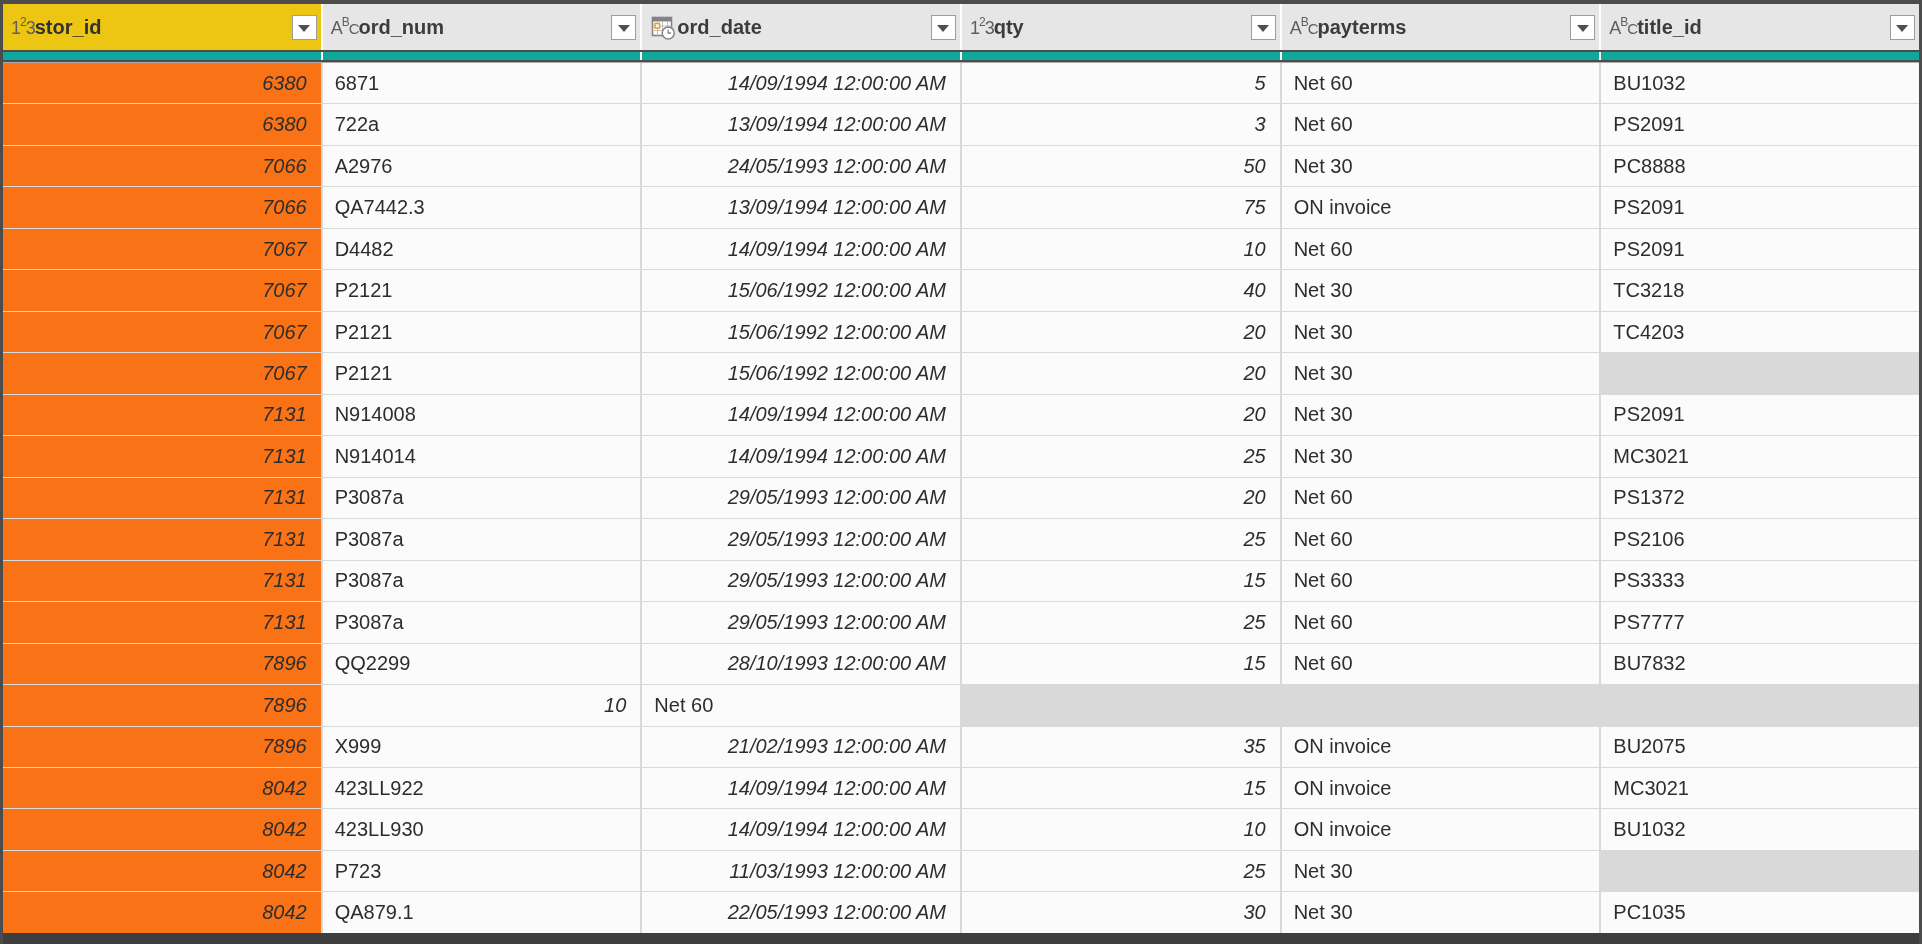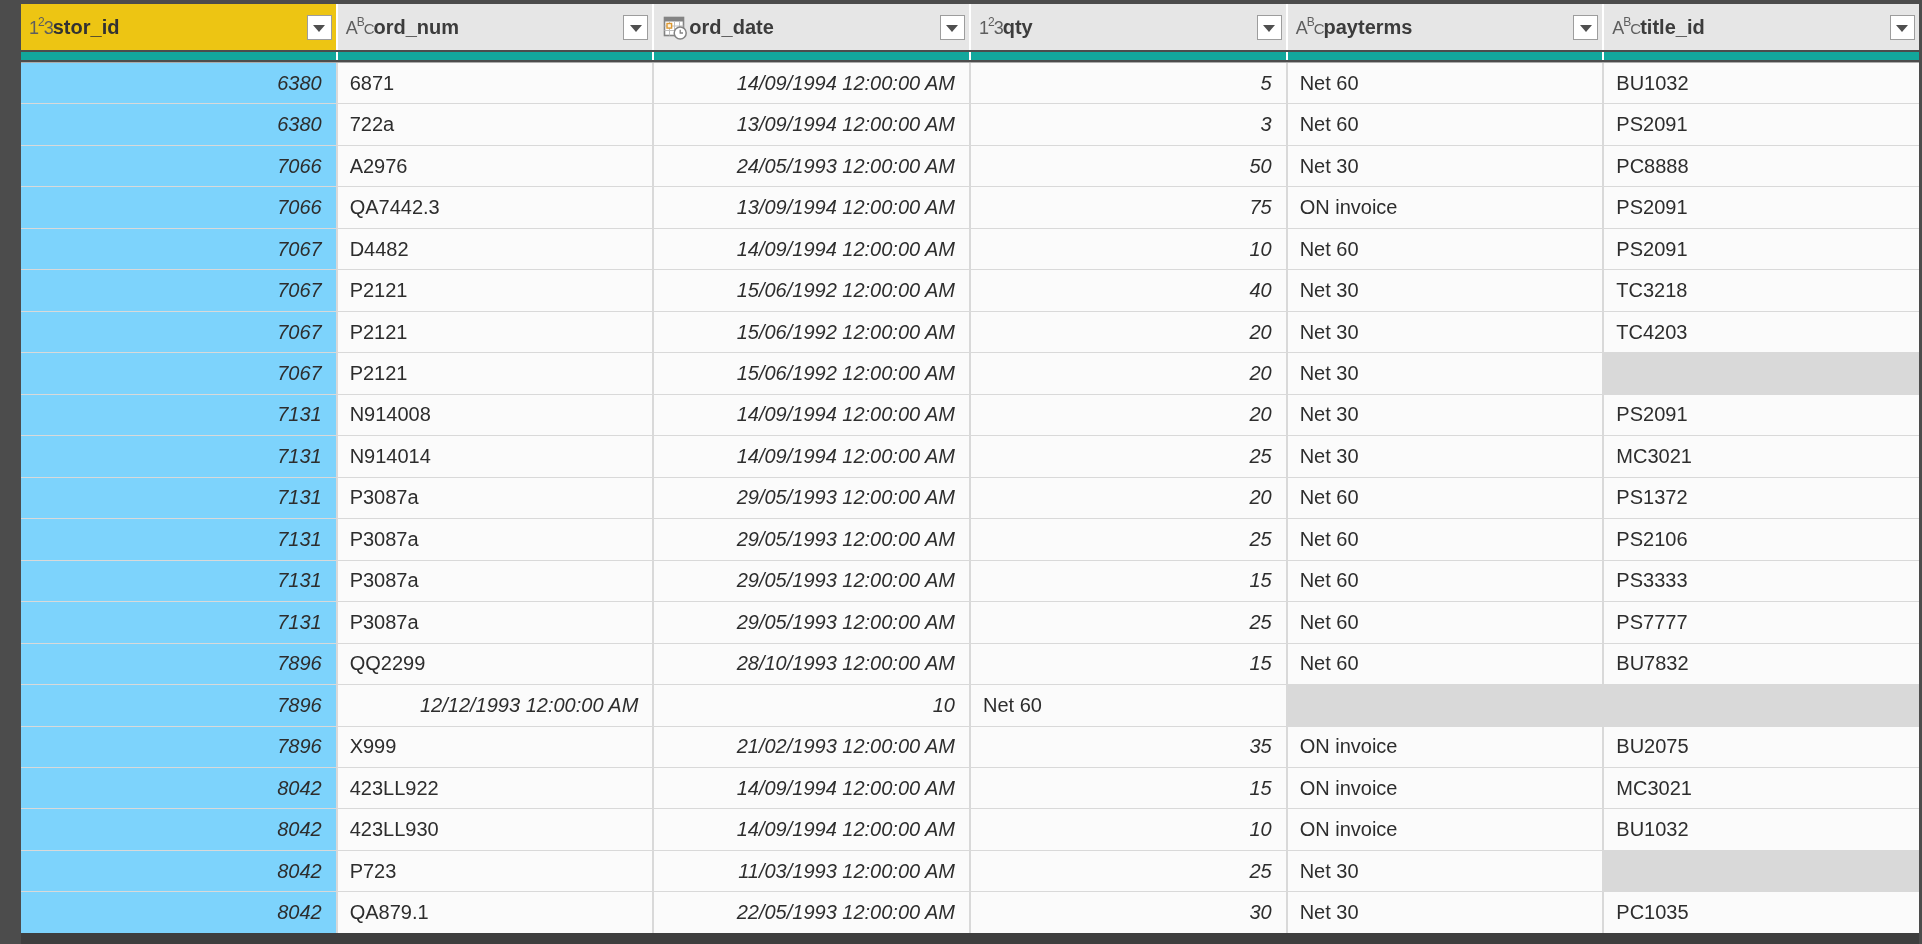--- a/index.html
+++ b/index.html
@@ -1,19 +1,19 @@
 <!DOCTYPE html>
 <html><head>
 <meta charset="utf-8">
 <style>
   * { margin:0; padding:0; box-sizing:border-box; }
   html,body { width:1922px; height:944px; overflow:hidden; }
   body { font-family:"Liberation Sans", sans-serif; background:#4c4c4c; }
 
-  .app { width:1922px; height:840px; background:#4c4c4c; padding:4px 3px 0 21px; }
+  .app { width:1922px; height:840px; background:#4c4c4c; padding:4px 3px 0 3px; }
 
   .header-row, .accent-row, .row {
     display:grid;
     grid-template-columns:repeat(6,1fr);
     column-gap:2px;
   }
 
   .header-row { height:46px; background:#ffffff; }
   .hcell {
     background:#e6e6e6;
@@ -61,21 +61,21 @@
   }
   .row { flex:1; background:#d9d9d9; border-bottom:1px solid #d9d9d9; }
   .row:last-child { border-bottom:none; }
   .cell {
     background:#fbfbfb;
     display:flex; align-items:center;
     font-size:20px; color:#2d2d2d;
     white-space:nowrap; overflow:hidden;
     cursor:default;
   }
-  .cell.c0 { background:#7dd3fc; }
+  .cell.c0 { background:#f97316; }
   .cell.num { justify-content:flex-end; padding-right:14px; font-style:italic; }
   .cell.txt { padding-left:12px; }
 
   .bottom-bar { height:11px; background:#3e3e3e; }
 </style>
 </head>
 <body>
 
 <div class="app">
   <div class="header-row" id="headerRow">
@@ -254,21 +254,20 @@
       <div class="row">
         <div class="cell c0 num">7896</div>
         <div class="cell c1 txt">QQ2299</div>
         <div class="cell c2 num">28/10/1993 12:00:00 AM</div>
         <div class="cell c3 num">15</div>
         <div class="cell c4 txt">Net 60</div>
         <div class="cell c5 txt">BU7832</div>
       </div>
       <div class="row">
         <div class="cell c0 num">7896</div>
-        <div class="cell c2 num">12/12/1993 12:00:00 AM</div>
         <div class="cell c3 num">10</div>
         <div class="cell c4 txt">Net 60</div>
       </div>
       <div class="row">
         <div class="cell c0 num">7896</div>
         <div class="cell c1 txt">X999</div>
         <div class="cell c2 num">21/02/1993 12:00:00 AM</div>
         <div class="cell c3 num">35</div>
         <div class="cell c4 txt">ON invoice</div>
         <div class="cell c5 txt">BU2075</div>

